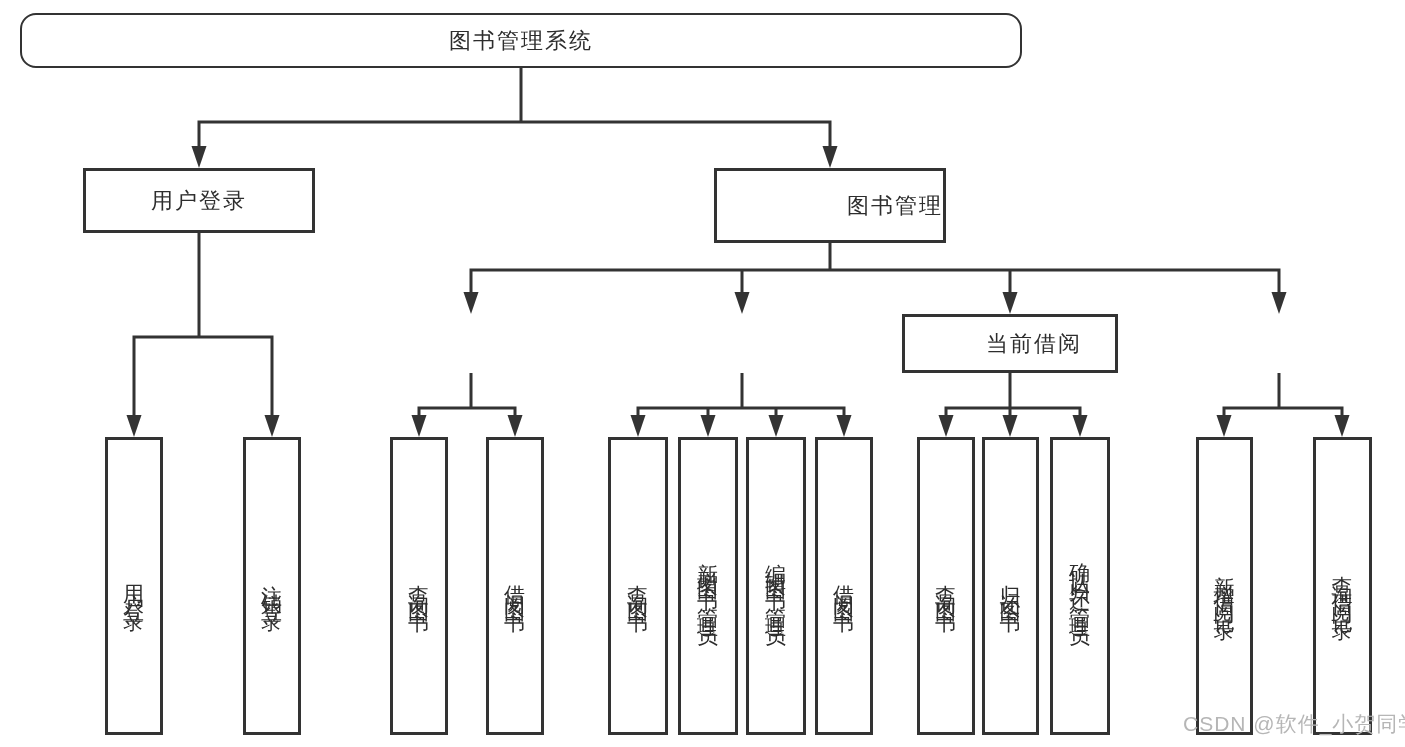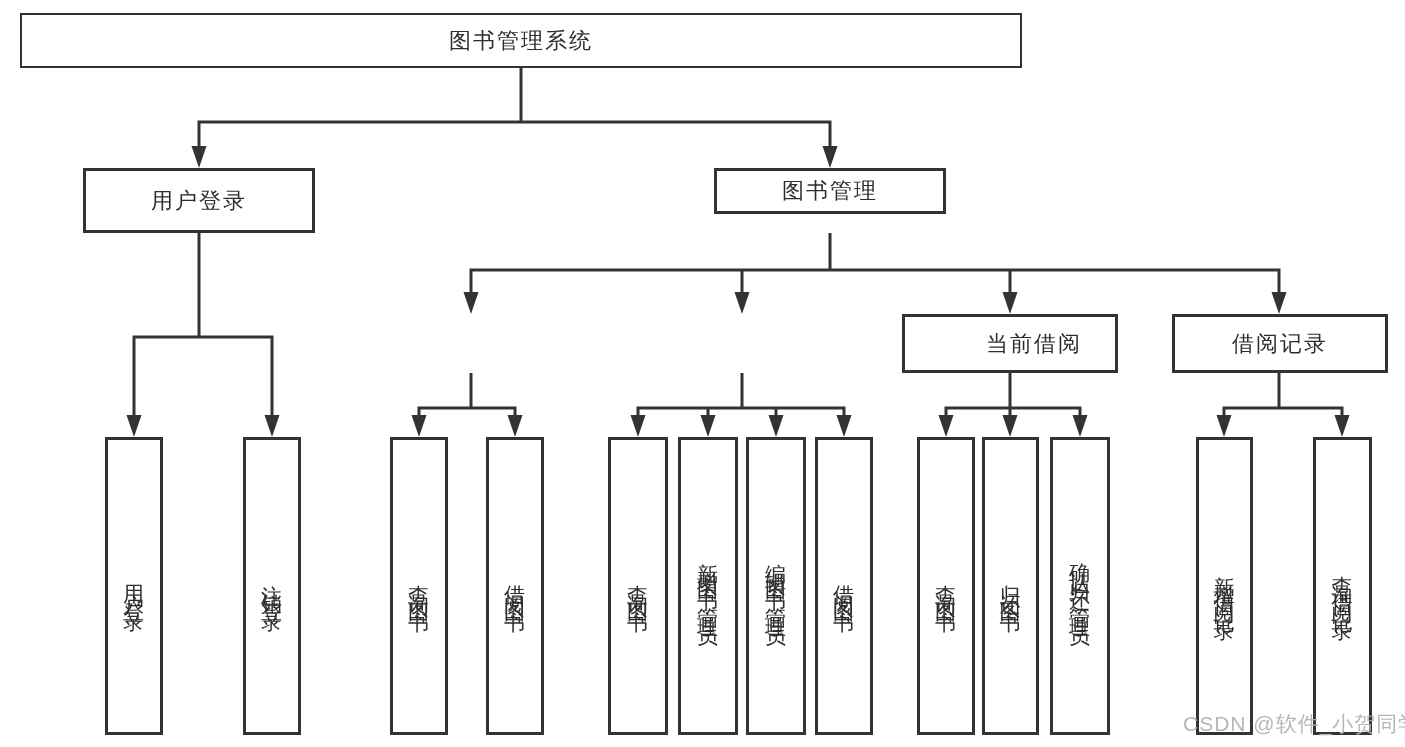--- a/index.html
+++ b/index.html
@@ -21,33 +21,33 @@
     position: absolute;
     box-sizing: border-box;
     border: 3px solid #333333;
     background: #ffffff;
     display: flex;
     align-items: center;
     justify-content: center;
     color: #2d2d2d;
   }
   .node.h { font-size: 22px; letter-spacing: 2px; }
-  .node.root { border-width: 2.5px; }
+  .node.root { border-width: 2.5px; border-radius: 16px; }
   .node.v span.vtext {
     writing-mode: vertical-rl;
     text-orientation: mixed;
     font-size: 21px;
     letter-spacing: 9px;
     line-height: 1;
     color: #2d2d2d;
   }
   
   .b-root { left: 20px;  top: 13px;  width: 1002px; height: 55px; }
   .b-l2-0 { left: 83px;  top: 168px; width: 232px;  height: 65px; }
-  .b-l2-1 { left: 714px; top: 168px; width: 232px;  height: 46px; }
+  .b-l2-1 { left: 714px; top: 168px; width: 232px;  height: 75px; justify-content: flex-end; }
   .b-l3-0 { left: 363px;  top: 314px; width: 216px; height: 59px; }
   .b-l3-1 { left: 634px;  top: 314px; width: 216px; height: 59px; }
   .b-l3-2 { left: 902px;  top: 314px; width: 216px; height: 59px; padding-left: 48px; }
   .b-l3-3 { left: 1172px; top: 314px; width: 216px; height: 59px; }
   .leaf { top: 437px; height: 298px; }
   .b-user-0 { left: 105px;  width: 58px; }
   .b-user-1 { left: 243px;  width: 58px; }
   .b-nb-0   { left: 390px;  width: 58px; }
   .b-nb-1   { left: 486px;  width: 58px; }
   .b-br-0   { left: 608px;  width: 60px; }
@@ -136,23 +136,20 @@
   <div class="node h b-l2-0">
     <span>用户登录</span>
   </div>
   <div class="node h b-l2-1">
     <span>图书管理</span>
   </div>
 
   <div class="node h b-l3-2">
     <span>当前借阅</span>
   </div>
-  <div class="node h b-l3-3">
-    <span>借阅记录</span>
-  </div>
 
   <div class="node v leaf b-user-0">
     <span class="vtext">用户登录</span>
   </div>
   <div class="node v leaf b-user-1">
     <span class="vtext">注销登录</span>
   </div>
 
   <div class="node v leaf b-nb-0">
     <span class="vtext">查询图书</span>

